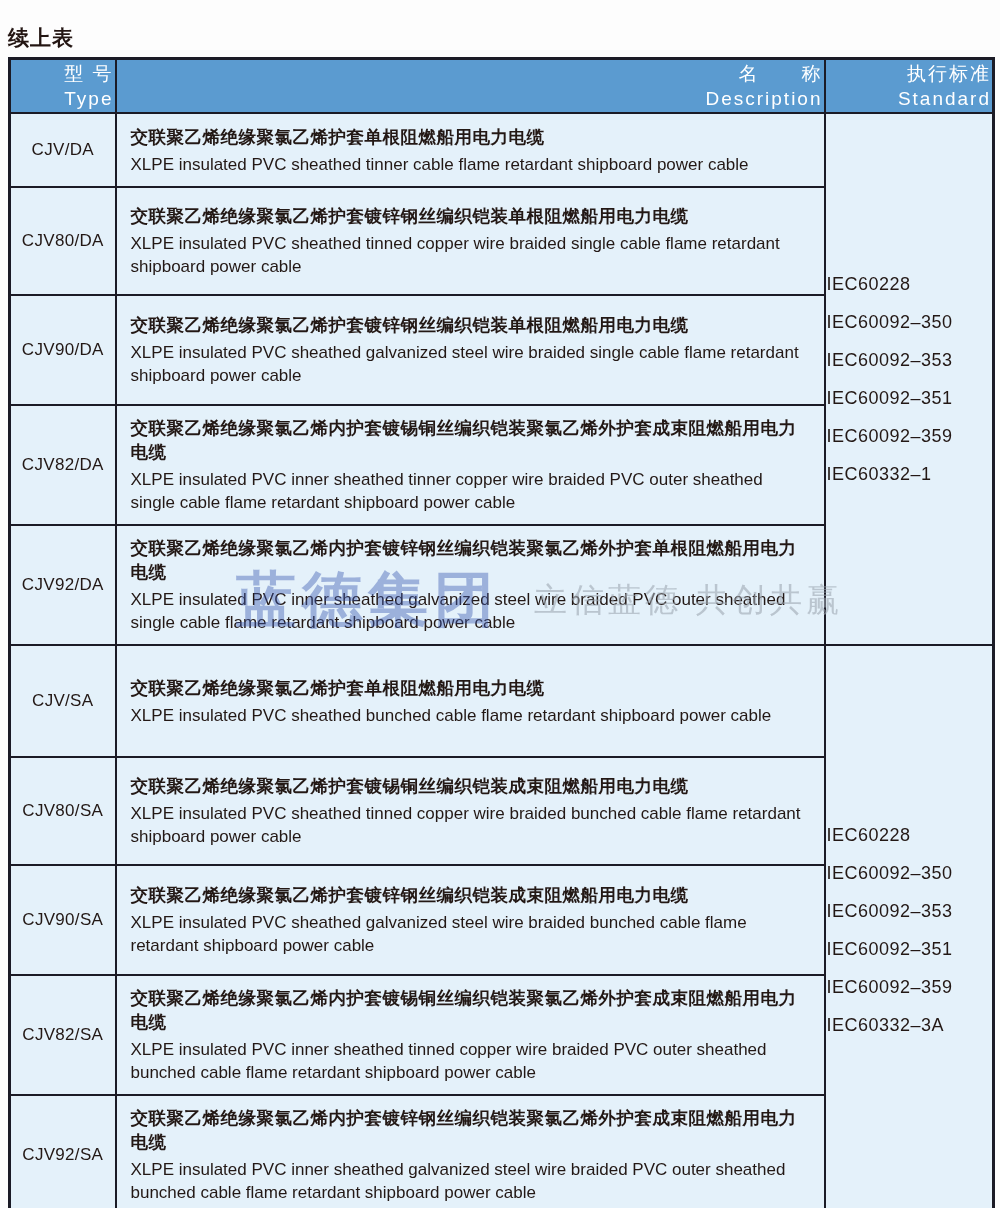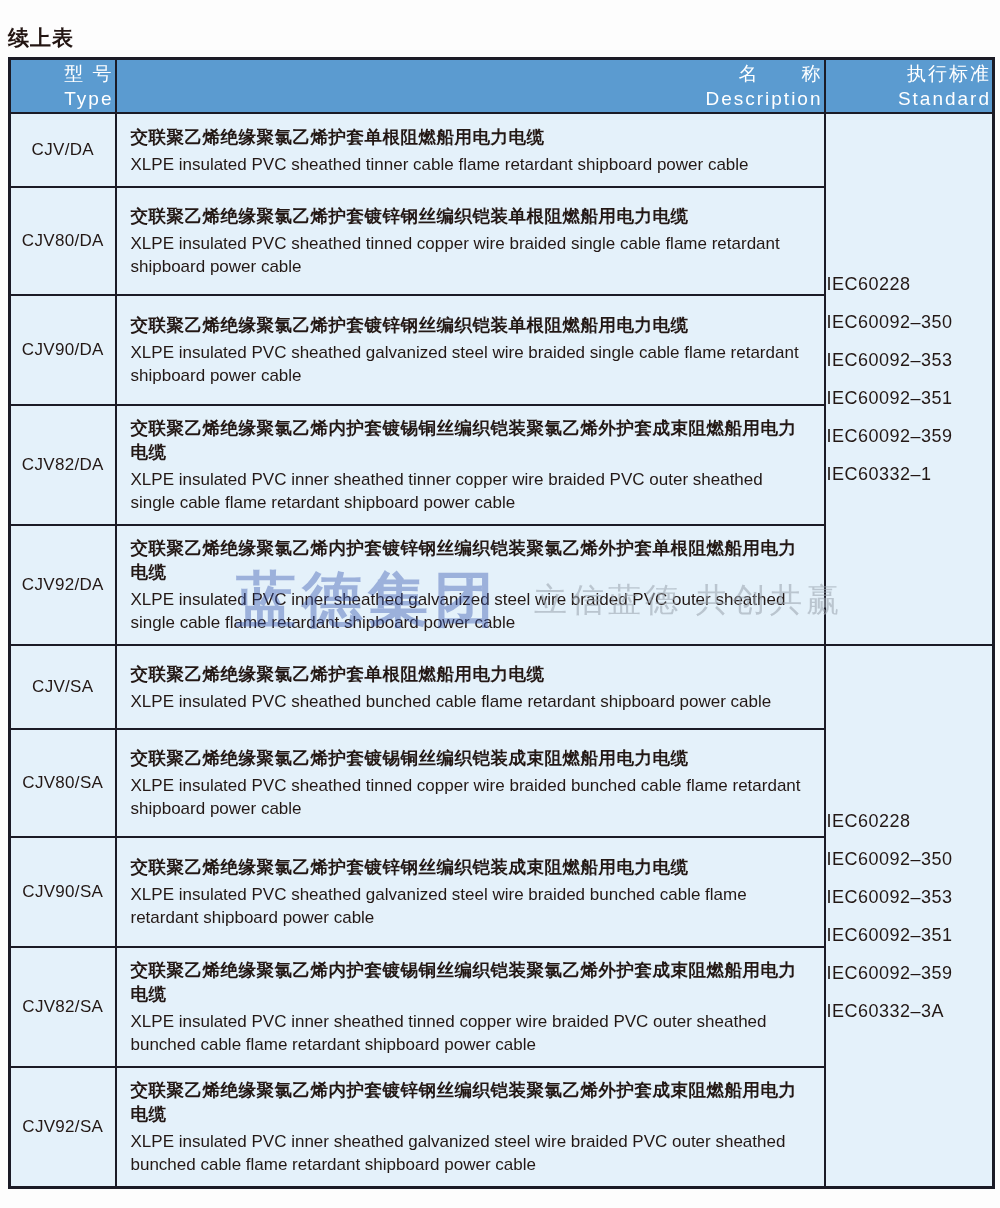--- a/index.html
+++ b/index.html
@@ -70,21 +70,21 @@
   }
   td.std-cell{
     font-size:18px;
     letter-spacing:0.5px;
   }
   td.std-cell .std-line{
     line-height:38px;
     white-space:nowrap;
   }
   tr.h102{height:74px;} tr.h106{height:106px;} tr.h108{height:108px;}
-  tr.h110{height:110px;} tr.h112{height:84px;}
+  tr.h110{height:110px;} tr.h112{height:112px;}
   .watermark{
     position:absolute;left:222px;top:560px;
     display:flex;align-items:center;
     pointer-events:none;z-index:10;
     white-space:nowrap;
   }
   .wm-logo{
     font-size:74px;font-weight:900;font-style:italic;
     color:rgba(193,34,37,0.50);
     letter-spacing:2px;

